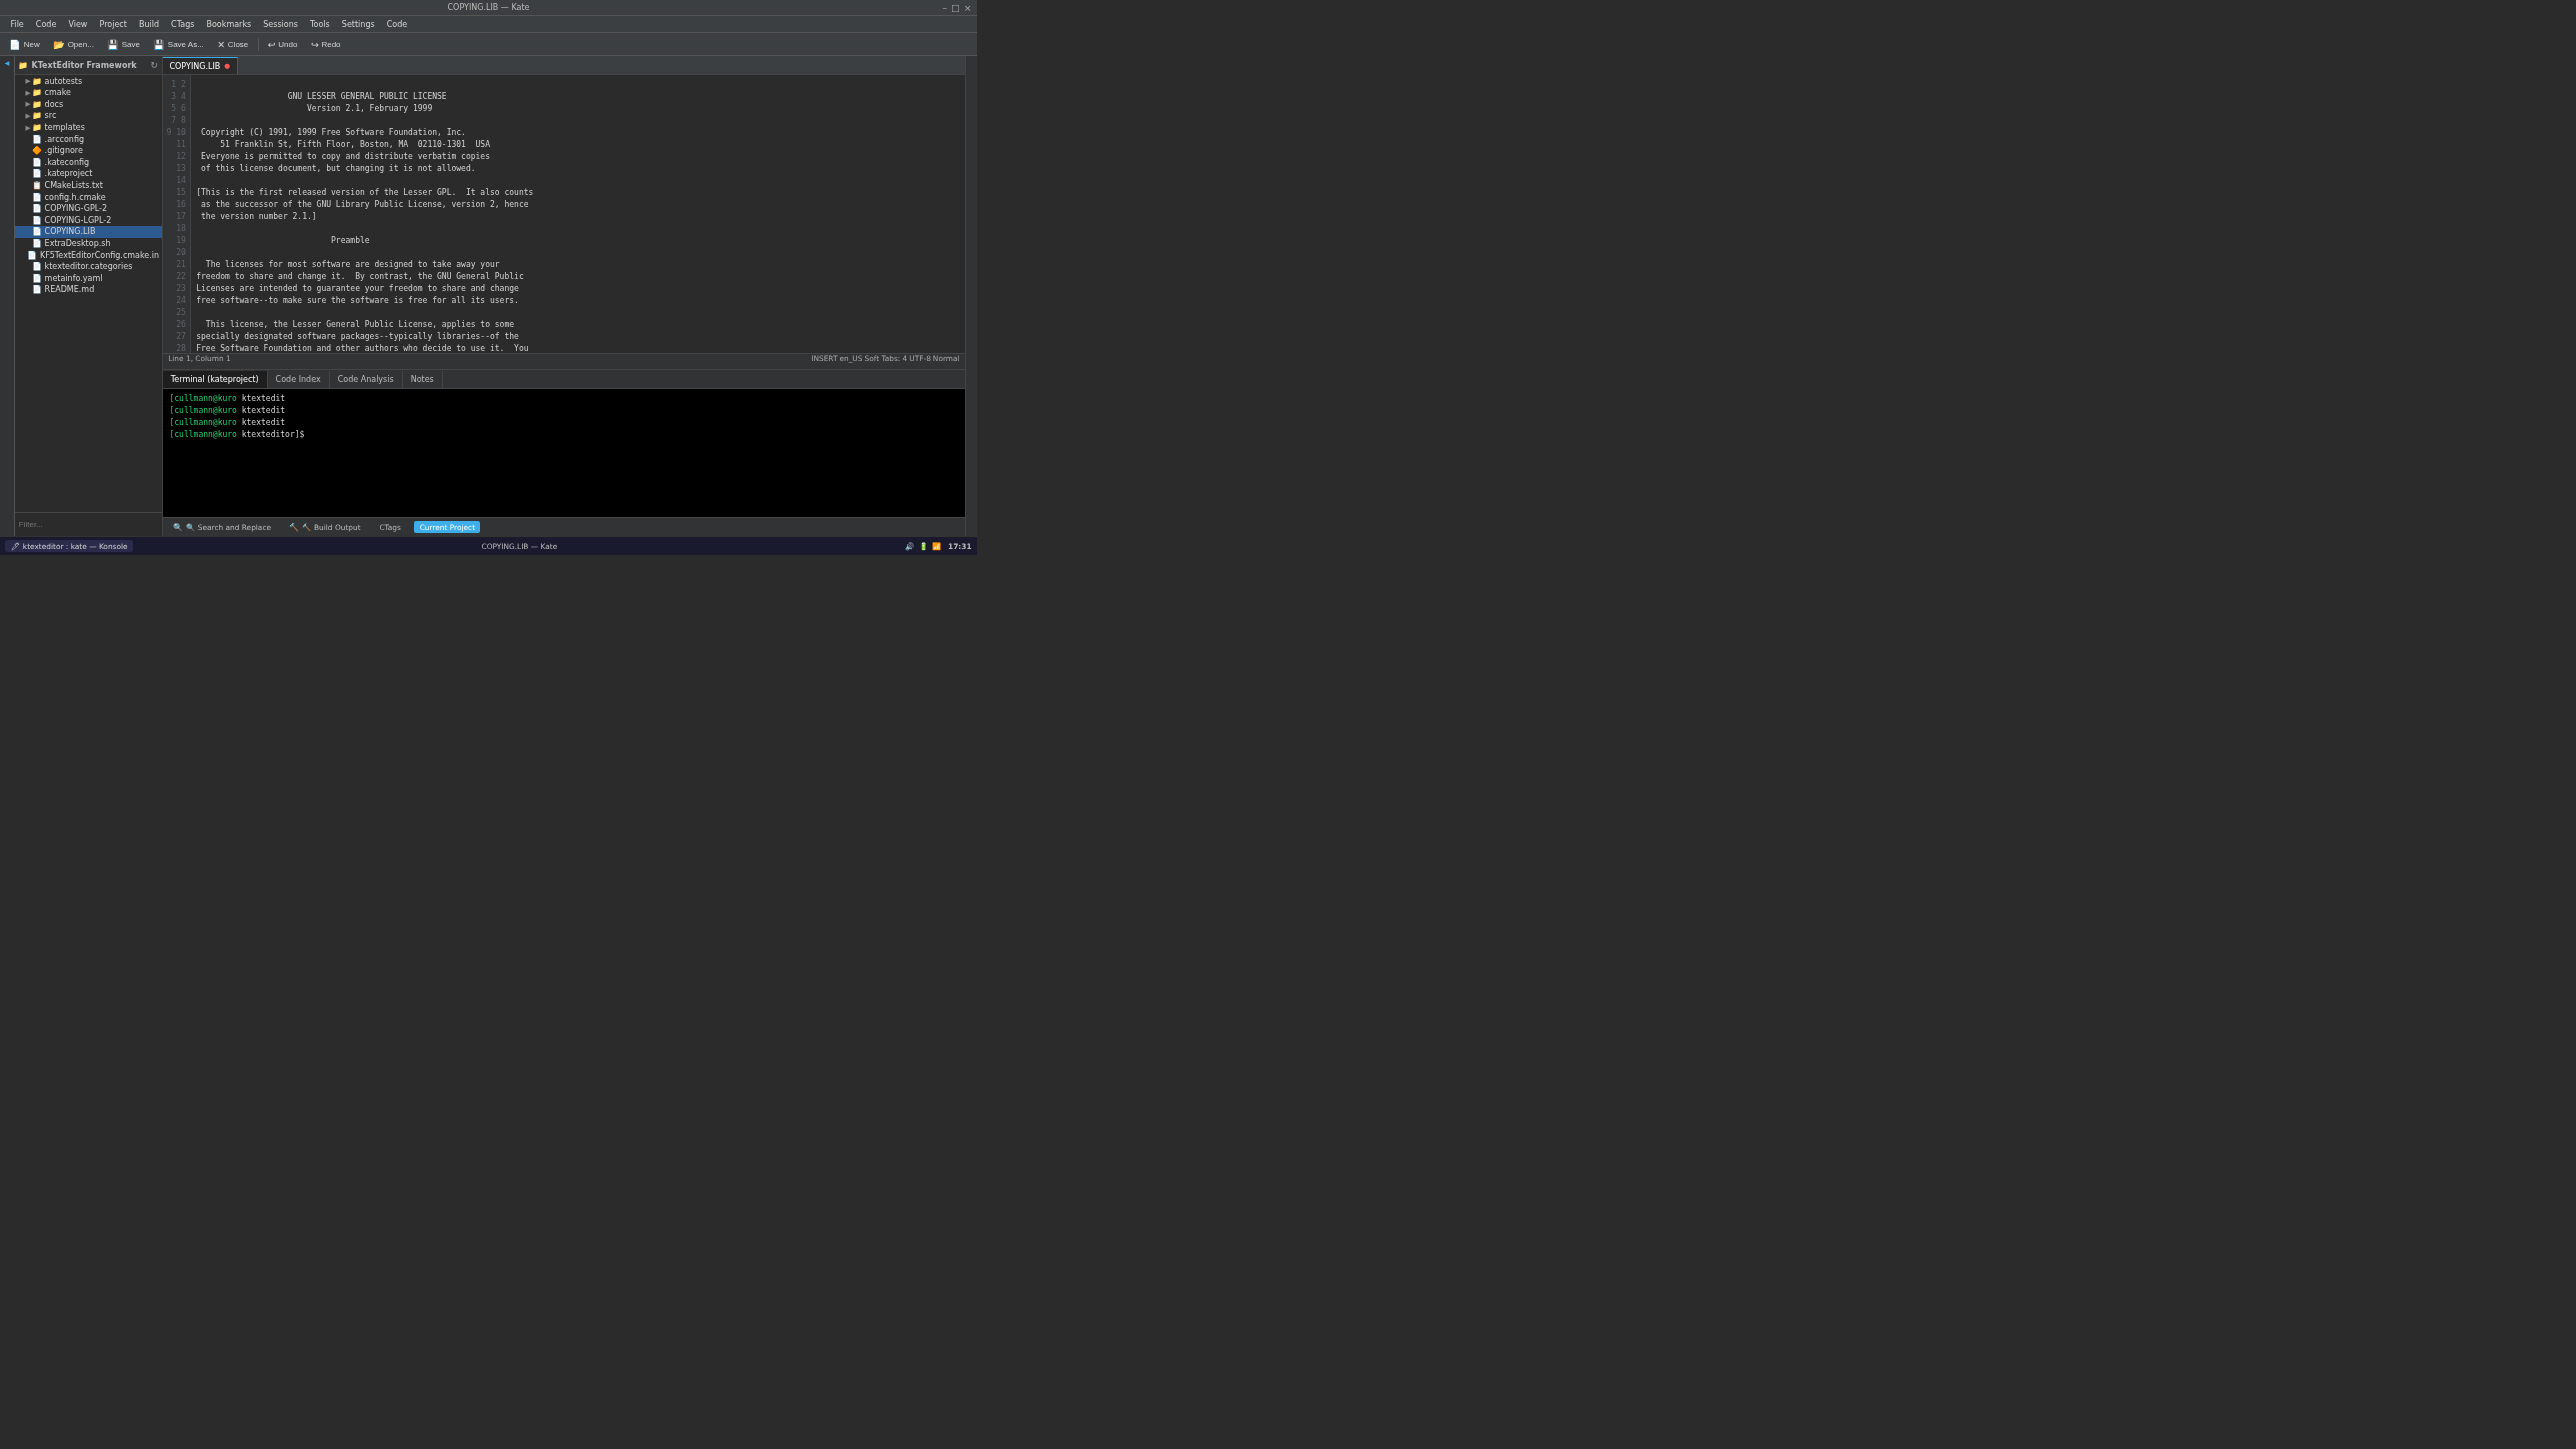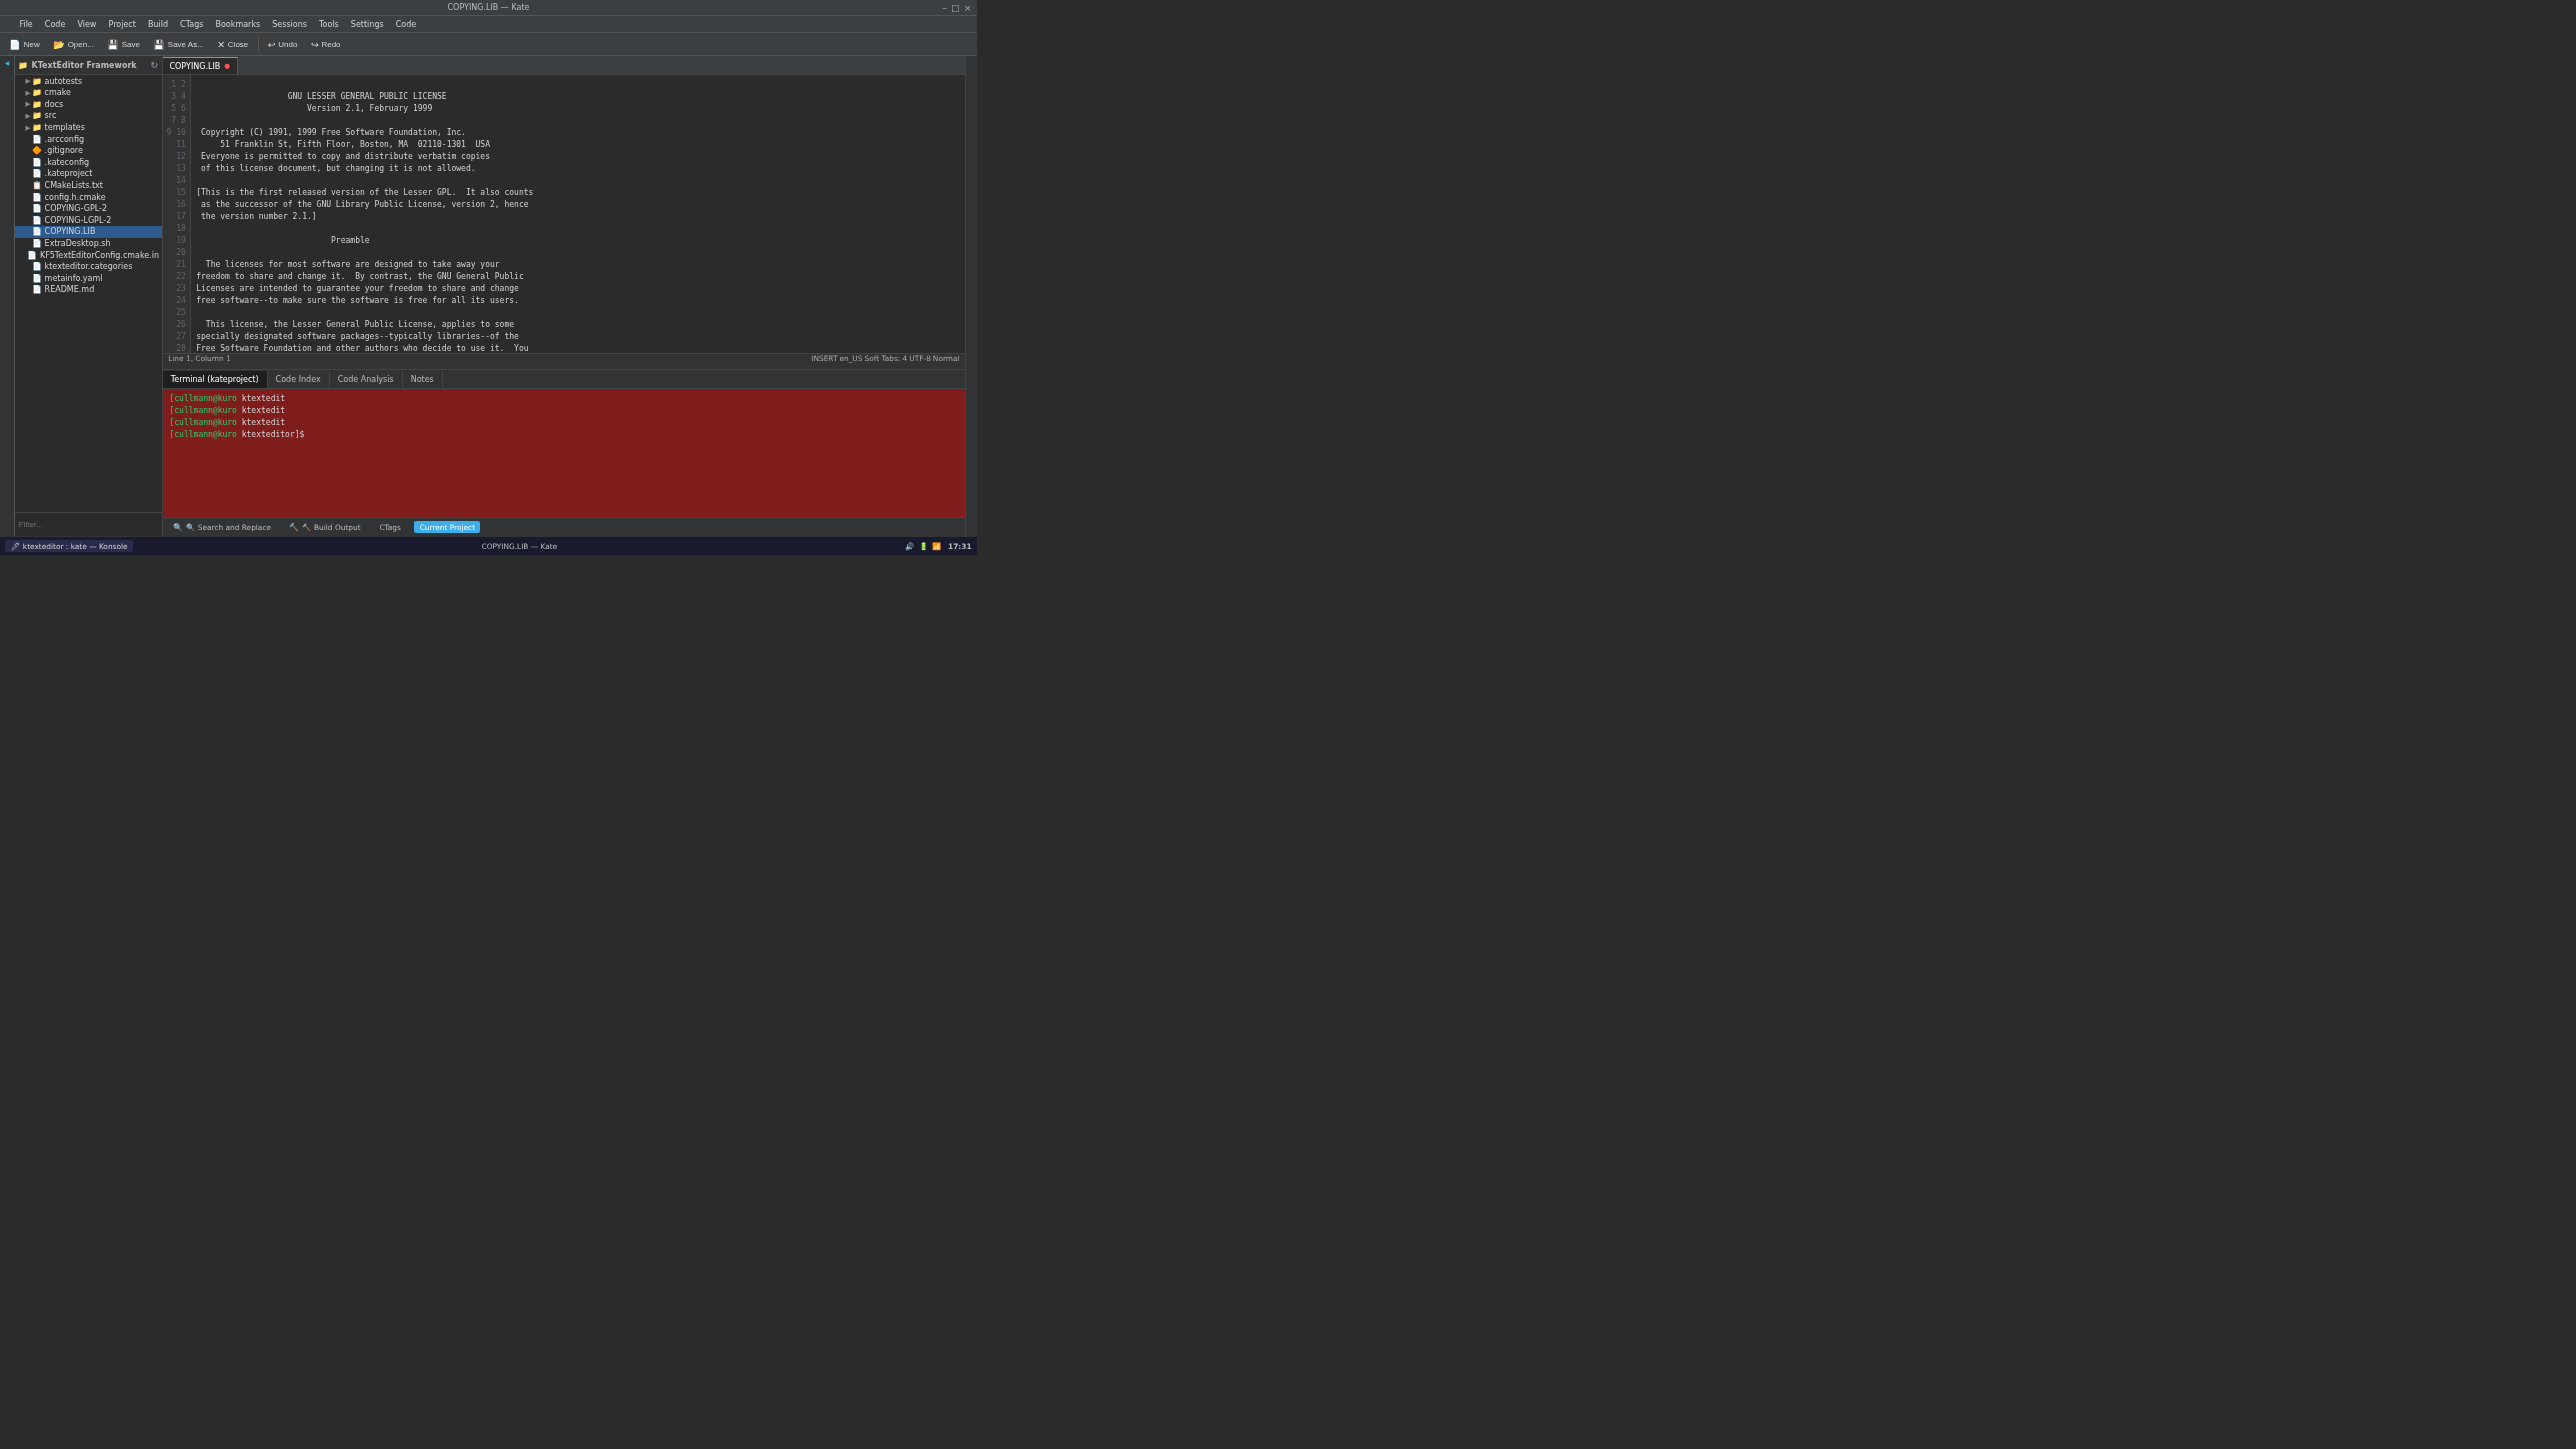--- a/index.html
+++ b/index.html
@@ -40,21 +40,21 @@
       cursor: pointer;
       color: #aaa;
     }
 
     
     #menu-bar {
       height: 17.4px;
       background: #3c3f41;
       display: flex;
       align-items: center;
-      padding: 0 14px;
+      padding: 0 5px;
       gap: 1.3px;
       flex-shrink: 0;
       border-bottom: 0.7px solid #555;
     }
     .menu-item {
       padding: 1.3px 5.4px;
       font-size: 8px;
       color: #d4d4d4;
       cursor: pointer;
       border-radius: 2px;
@@ -273,21 +273,21 @@
     #status-bar .status-right {
       margin-left: auto;
       display: flex;
       gap: 2px;
       align-items: center;
     }
 
     
     #terminal-panel {
       height: 148px;
-      background: #7f1d1d;
+      background: #000000;
       border-top: 0.7px solid #444;
       display: flex;
       flex-direction: column;
       flex-shrink: 0;
     }
     #terminal-tabs {
       height: 19px;
       background: #313335;
       display: flex;
       align-items: flex-end;

